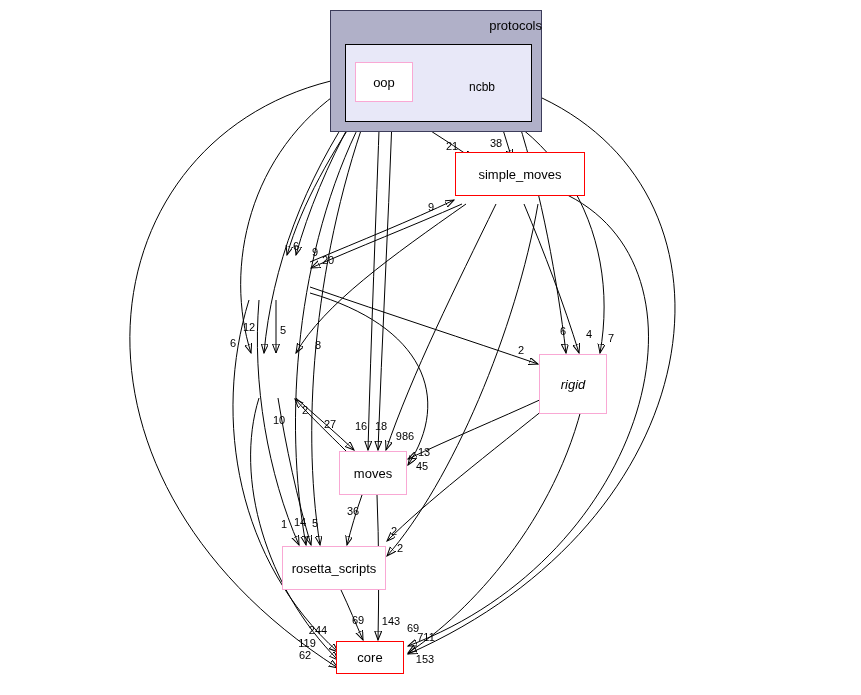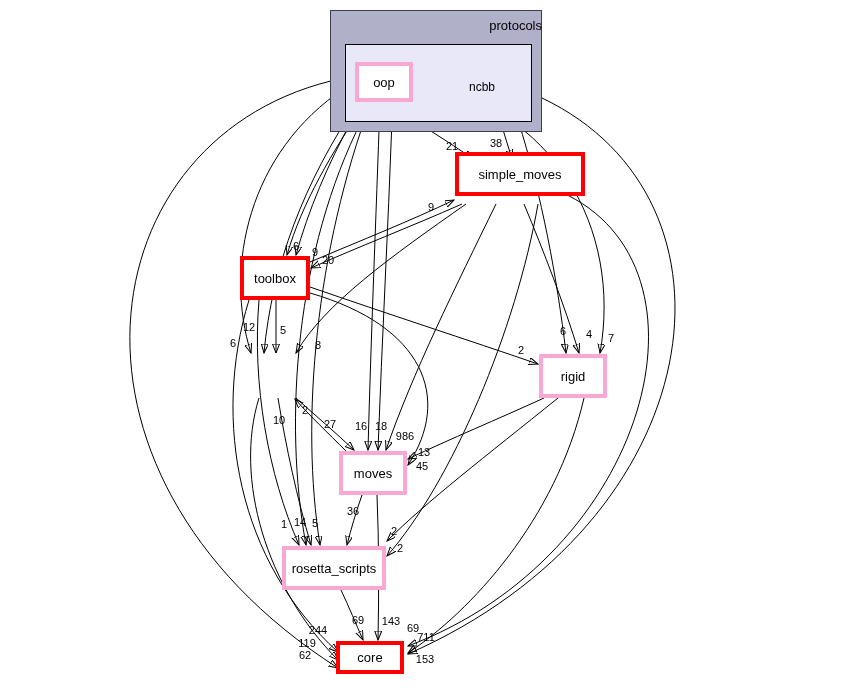--- a/index.html
+++ b/index.html
@@ -20,30 +20,30 @@
   }
   .cluster-inner {
     position:absolute; left:345px; top:44px; width:187px; height:78px;
     background:#e8e8f8; border:1px solid #000; box-sizing:border-box;
   }
   .cluster-inner-label {
     position:absolute; left:450px; top:80px; width:64px; text-align:center;
     font-size:12px; color:#000;
   }
   .node {
-    position:absolute; background:#ffffff; border:4px solid #f9a8d4; box-sizing:border-box;
+    position:absolute; background:#ffffff; border:1px solid #f9a8d4; box-sizing:border-box;
     display:flex; align-items:center; justify-content:center;
     font-size:13px; color:#000; cursor:pointer;
   }
   .node.red { border-color:#ff0000; }
   .n-oop   { left:355px; top:62px;  width:58px;  height:40px; }
   .n-simple{ left:455px; top:152px; width:130px; height:44px; }
   .n-toolbox{ left:240px; top:256px; width:70px; height:44px; }
   .n-jd2   { left:245px; top:354px; width:62px;  height:44px; }
-  .n-rigid { left:539px; top:354px; width:68px;  height:44px; }
+  .n-rigid { left:539px; top:354px; width:68px;  height:60px;font-style:italic; }
   .n-moves { left:339px; top:451px; width:68px;  height:44px; }
   .n-rs    { left:282px; top:546px; width:104px; height:44px; }
   .n-core  { left:336px; top:641px; width:68px;  height:33px; }
 </style>
 </head>
 <body>
 
 <div id="stage">
 
   <svg id="edges" width="861" height="695" viewBox="0 0 861 695">
@@ -128,19 +128,18 @@
     <text x="425" y="663">153</text>
   </svg>
 
   <div class="cluster-outer"></div>
   <div class="cluster-inner"></div>
   <div class="cluster-outer-label">protocols</div>
   <div class="cluster-inner-label">ncbb</div>
 
   <div class="node n-oop">oop</div>
   <div class="node red n-simple">simple_moves</div>
-  <div class="node red n-toolbox">toolbox</div>
   <div class="node n-rigid">rigid</div>
   <div class="node n-rs">rosetta_scripts</div>
   <div class="node n-moves">moves</div>
   <div class="node red n-core">core</div>
 
 </div>
 
 </body></html>

